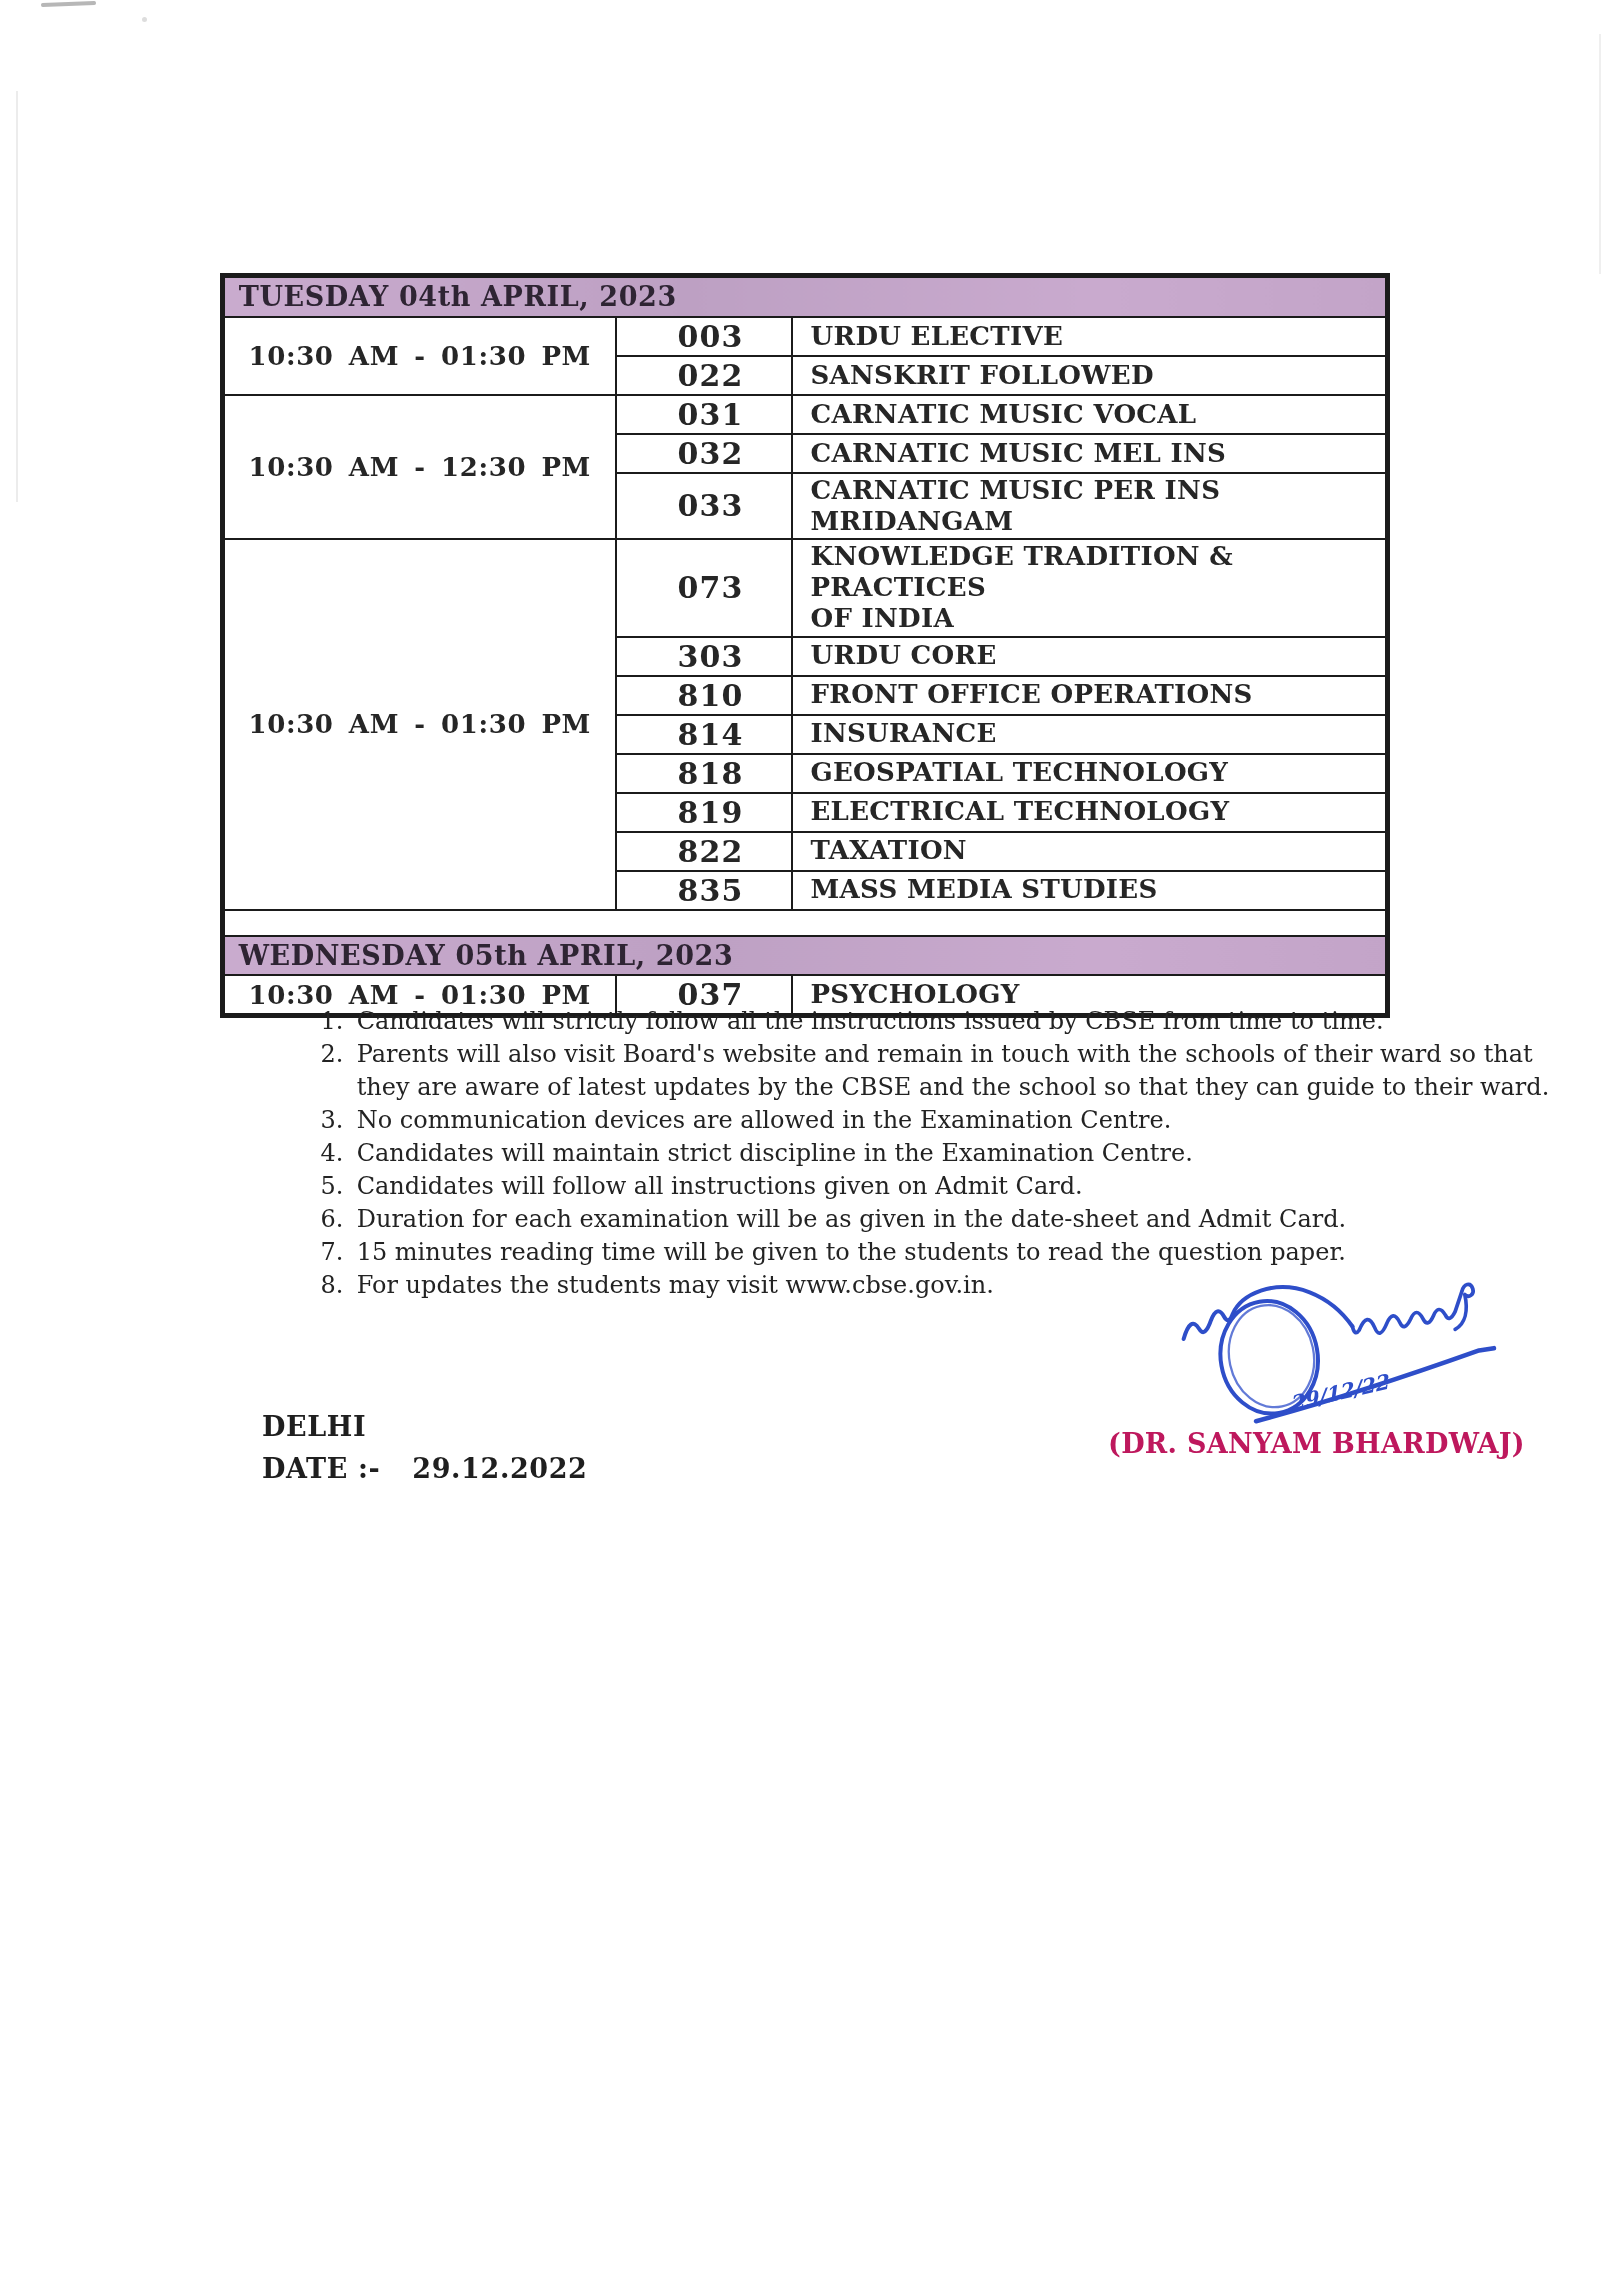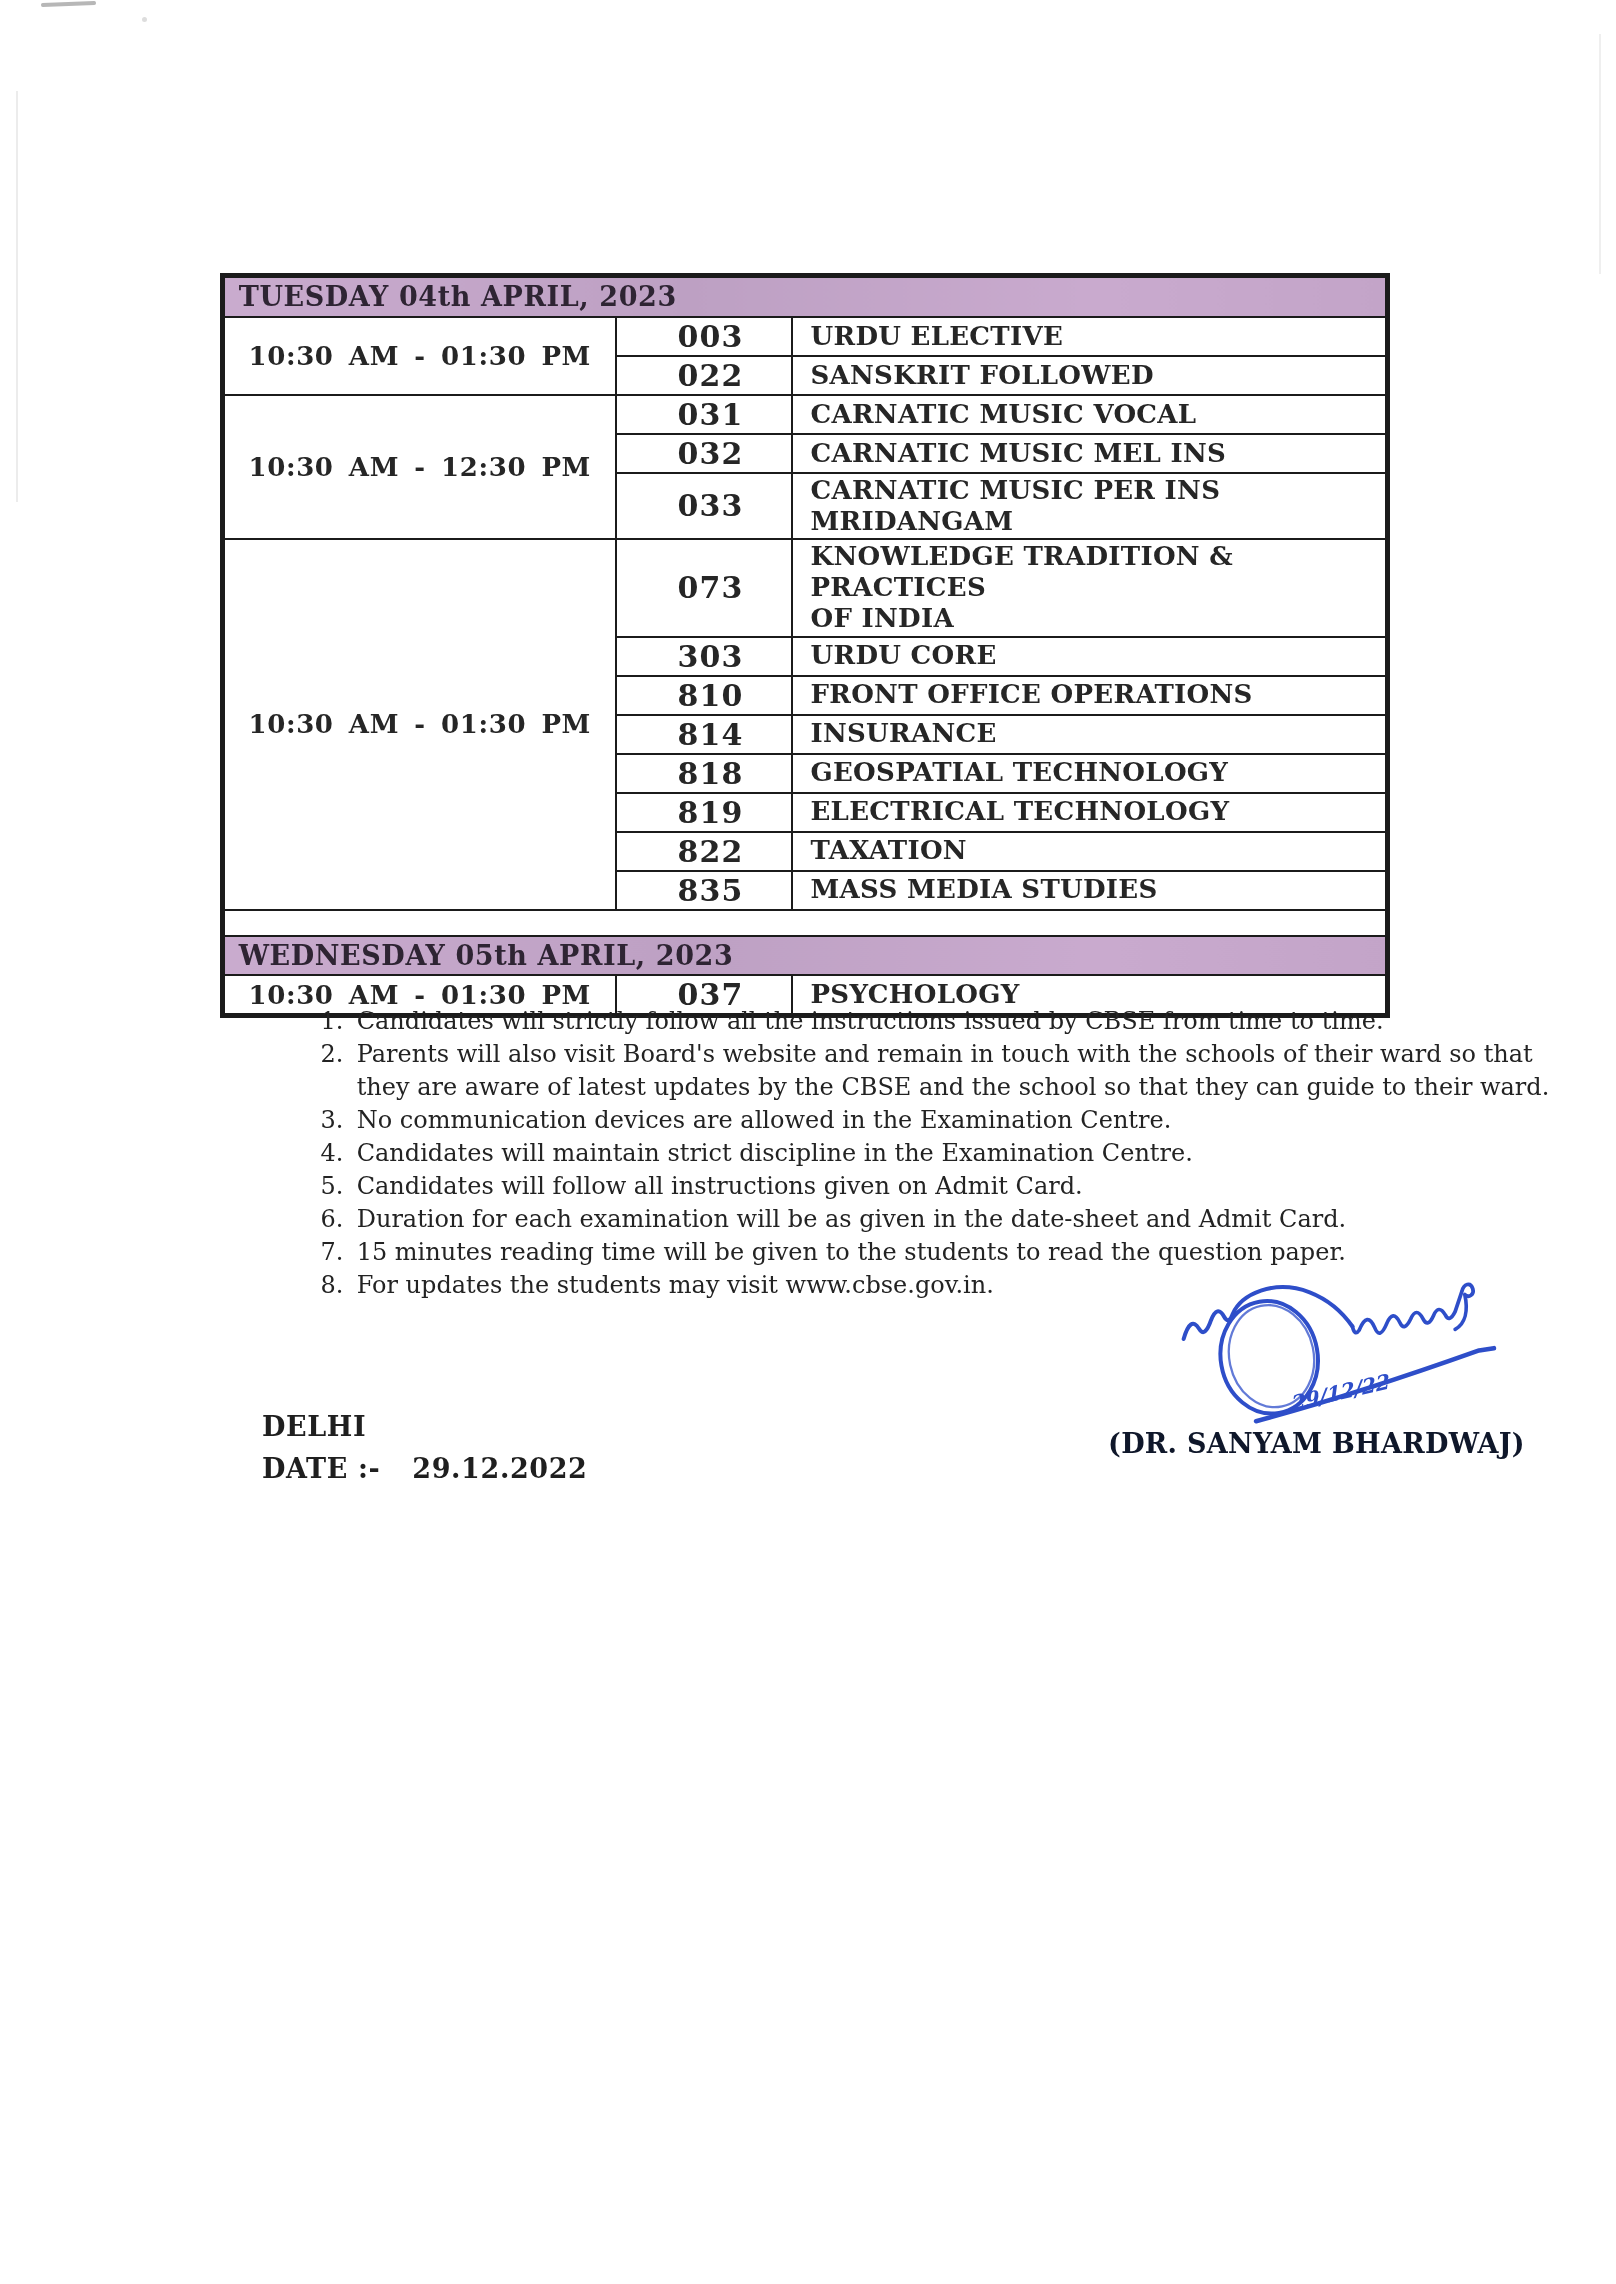--- a/index.html
+++ b/index.html
@@ -65,21 +65,21 @@
   .instructions li{padding-left:5.7px;}
 
   
   .footer-left{
     position:absolute;left:262px;top:1406px;
     font-size:27px;font-weight:bold;line-height:42px;color:#1f1f1f;letter-spacing:0.6px;
   }
   .date-val{margin-left:32px;}
   .footer-right{
     position:absolute;left:1088px;top:1423px;width:457px;text-align:center;
-    font-size:27px;font-weight:bold;line-height:41px;color:#0f172a;letter-spacing:0.3px;
+    font-size:27px;font-weight:bold;line-height:41px;color:#be185d;letter-spacing:0.3px;
   }
 
   
   svg.signature{position:absolute;left:1171px;top:1282px;width:331px;height:154px;overflow:visible;}
   svg.signature path,svg.signature ellipse{fill:none;stroke-linecap:round;stroke-linejoin:round;}
   svg.signature text{
     font-family:"DejaVu Serif",serif;font-style:italic;font-size:36px;font-weight:bold;
   }
 </style>
 </head>

